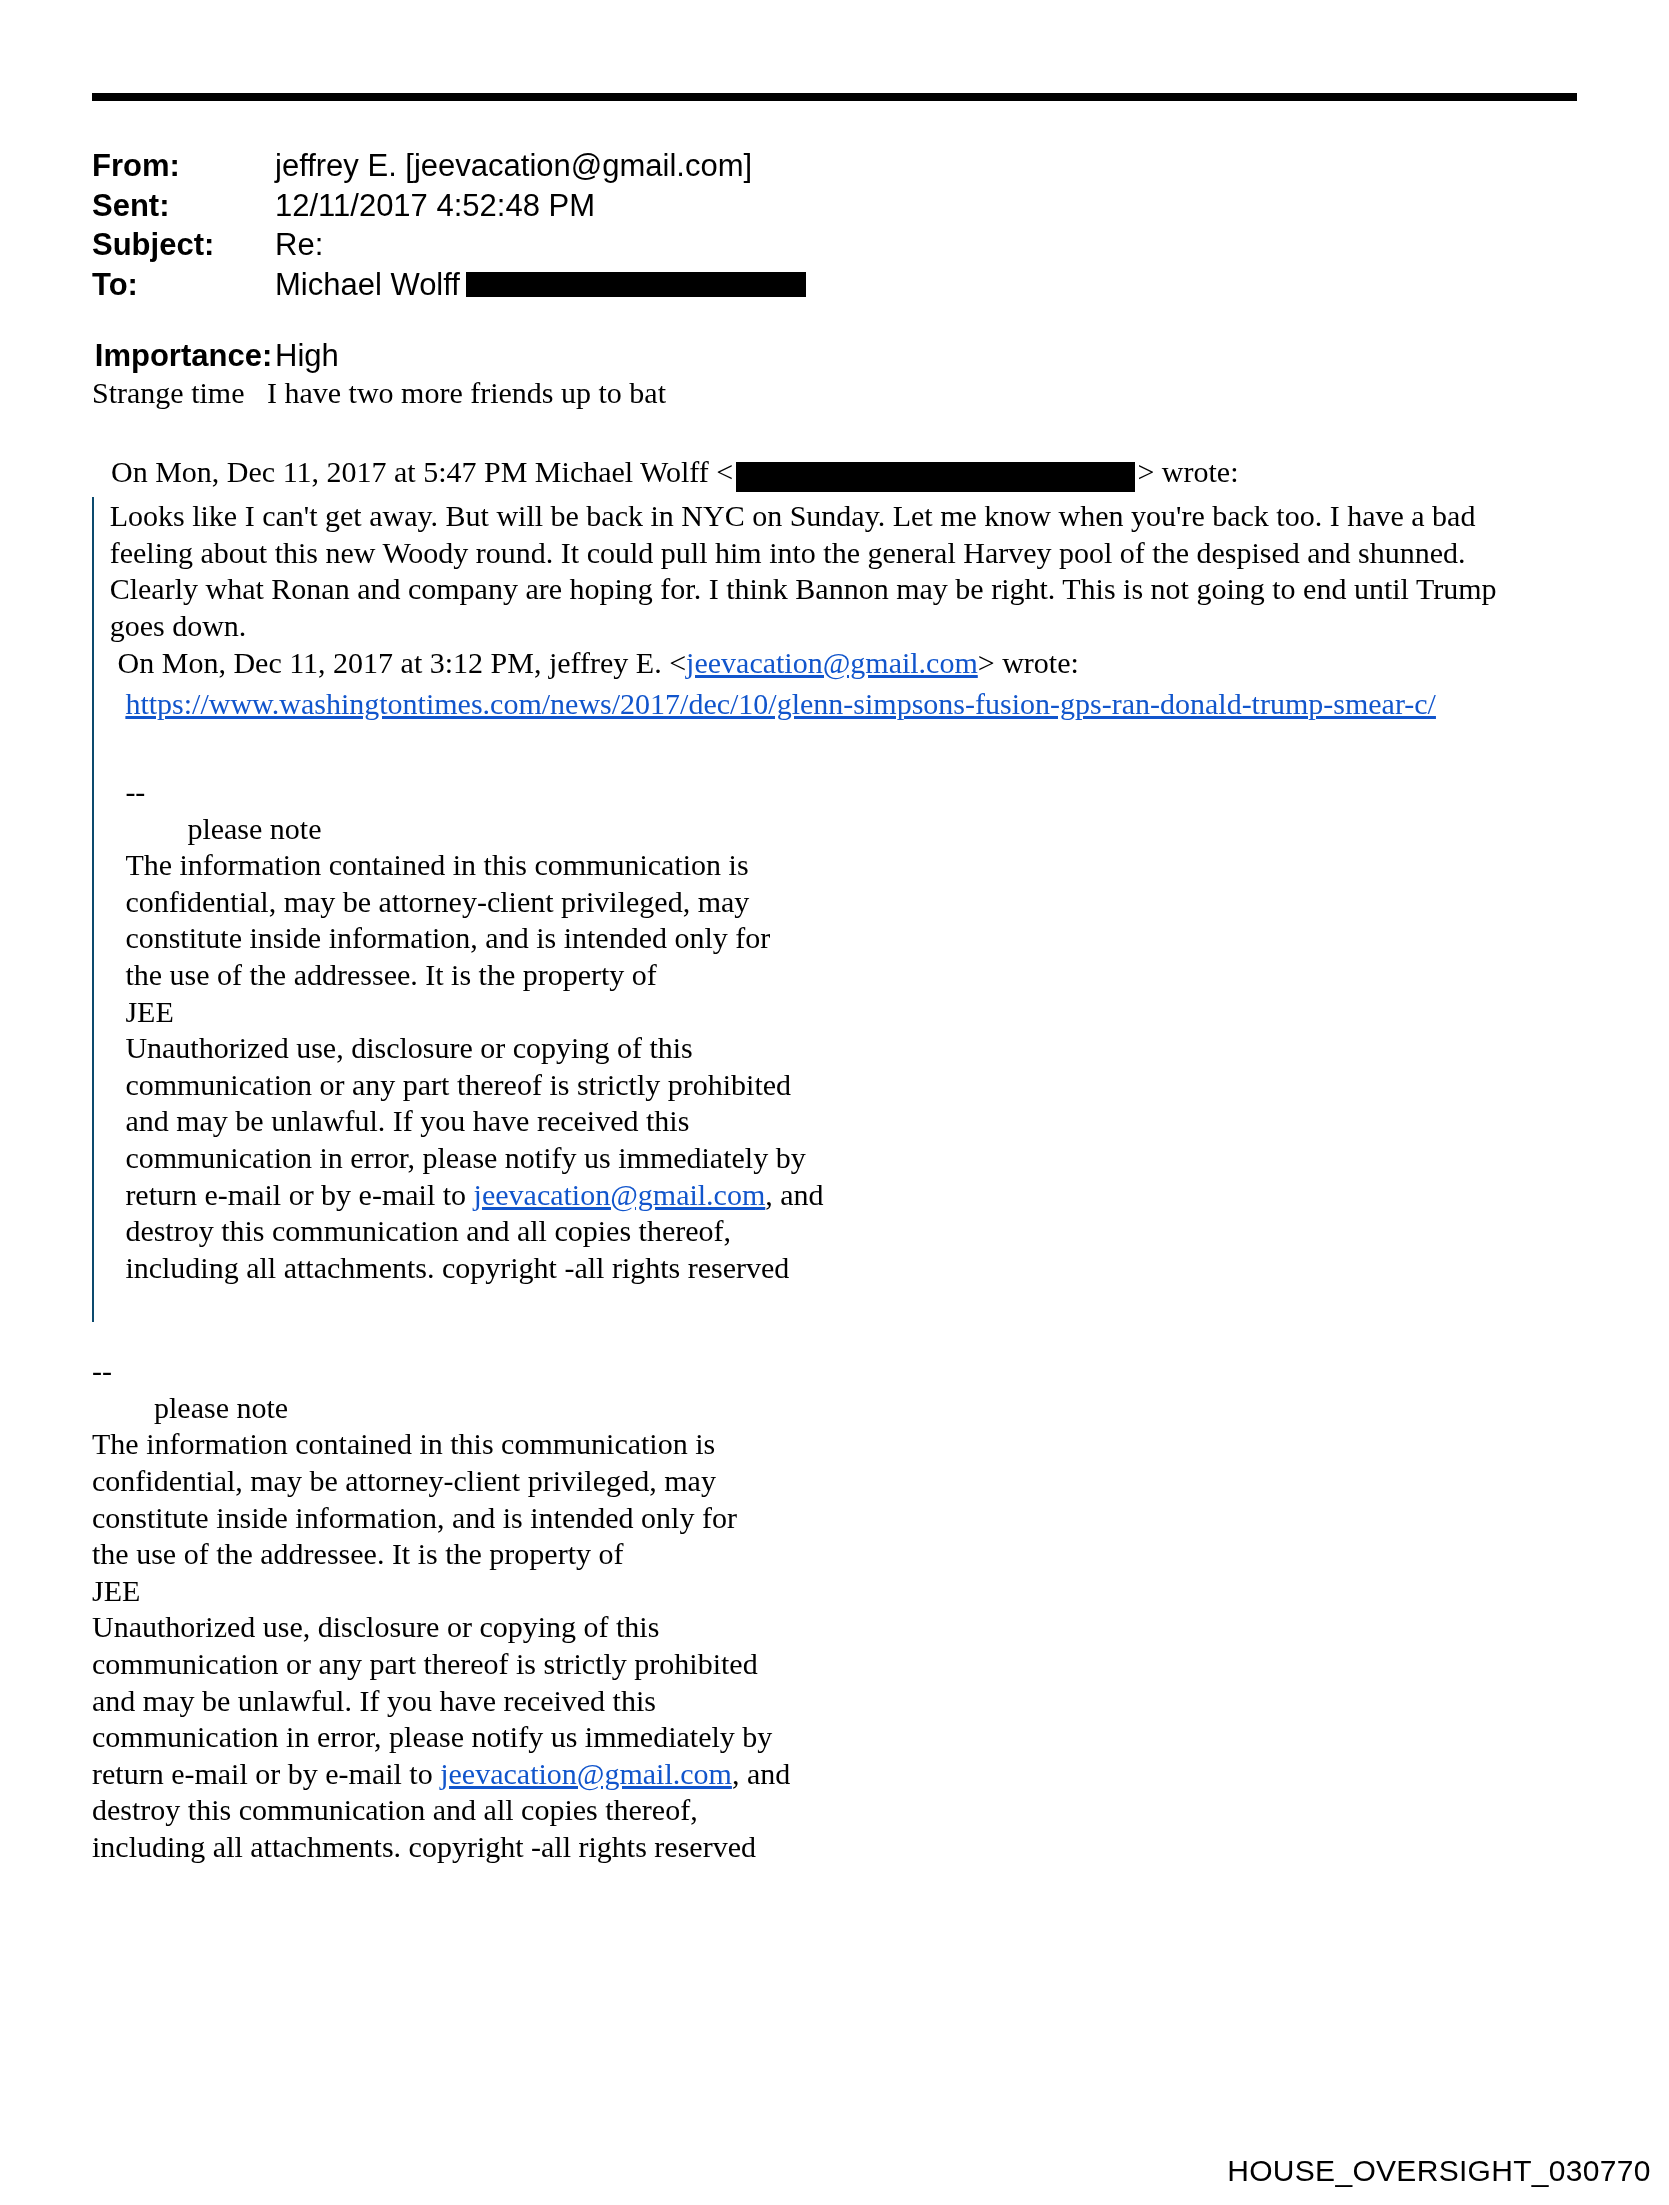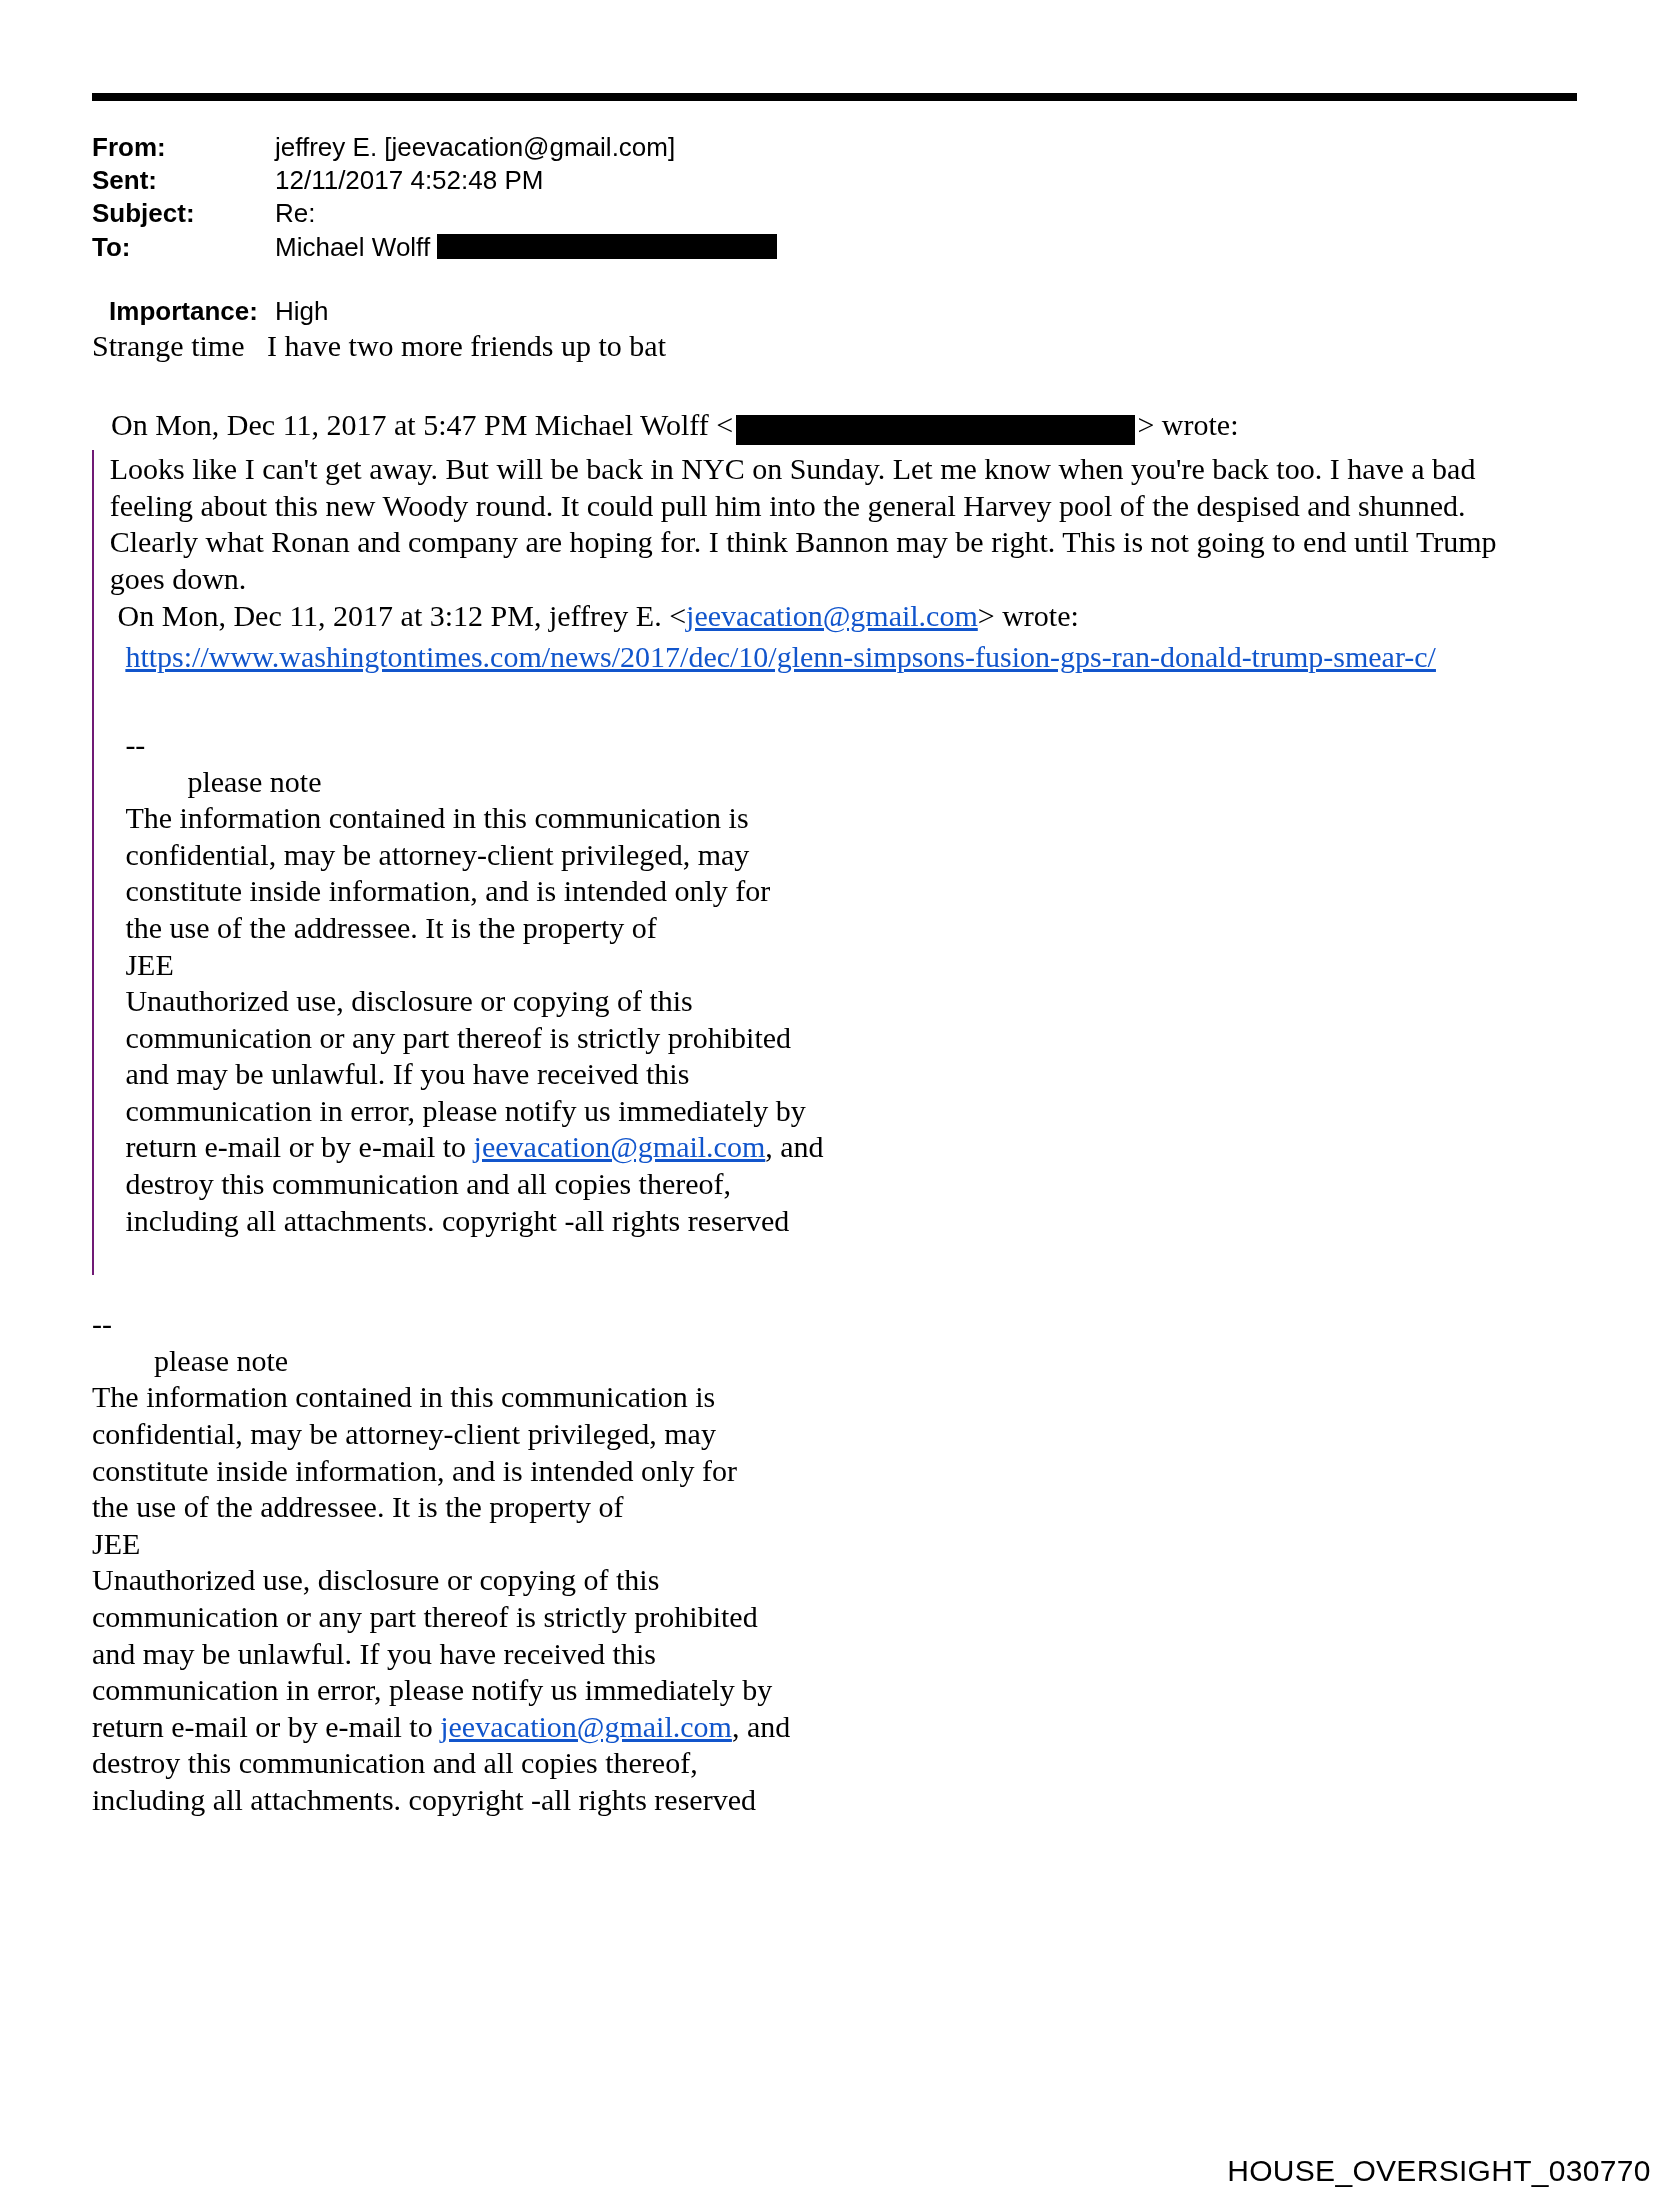--- a/index.html
+++ b/index.html
@@ -19,23 +19,23 @@
   .content { padding: 0 92px 0 92px; }
 
   .rule {
     margin-top: 93px;
     height: 7.9px;
     background: #000;
   }
 
   
   .header {
-    margin-top: 30px;
+    margin-top: 45px;
     font-family: "Liberation Sans", sans-serif;
-    font-size: 26px;
+    font-size: 31px;
     line-height: 1.28;
   }
   .hrow { display: flex; align-items: baseline; }
   .hlabel { width: 183px; font-weight: bold; flex: 0 0 183px; }
   .hvalue { white-space: pre-wrap; }
   .hrow.importance { margin-top: 31px; text-align: center; }
 
   .redact {
     display: inline-block;
     background: #000;
@@ -43,21 +43,21 @@
   }
   .redact.to-bar   { width: 340px; height: 25px; margin-left: 6.5px; margin-top: -3.9px; }
   .redact.wrote-bar{ width: 399px; height: 30px; margin: 0 2.6px -3.9px 2.6px; }
 
   
   .opening { white-space: pre-wrap; }
   .intro1 { margin-top: 42px; margin-left: 19px; }
 
   blockquote.q1 {
     margin: 6.5px 0 0 0;
-    border-left: 2px solid #701a75;
+    border-left: 2px solid #0c4a6e;
     padding: 1.3px 0 36px 15.7px;
   }
   .q1-text { margin-right: 79px; }
 
   .intro2 { margin-left: 7.9px; }
   .q2 { margin-left: 15.7px; }
   .article-link { margin-top: 5.2px; word-break: break-all; }
 
   a.link, .link {
     color: var(--link, #1155cc);

